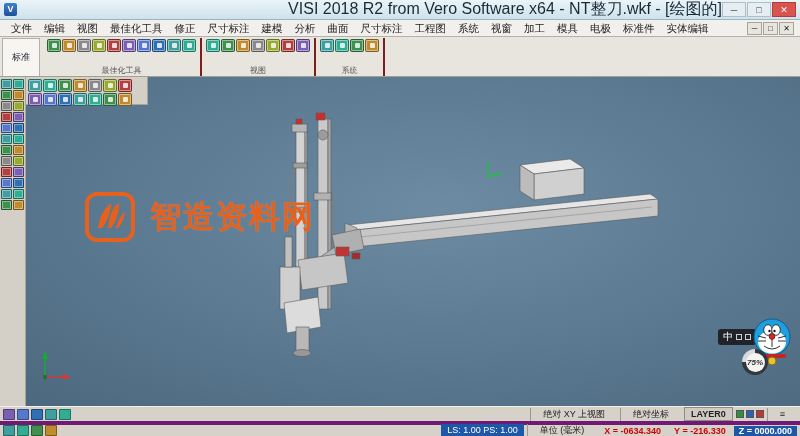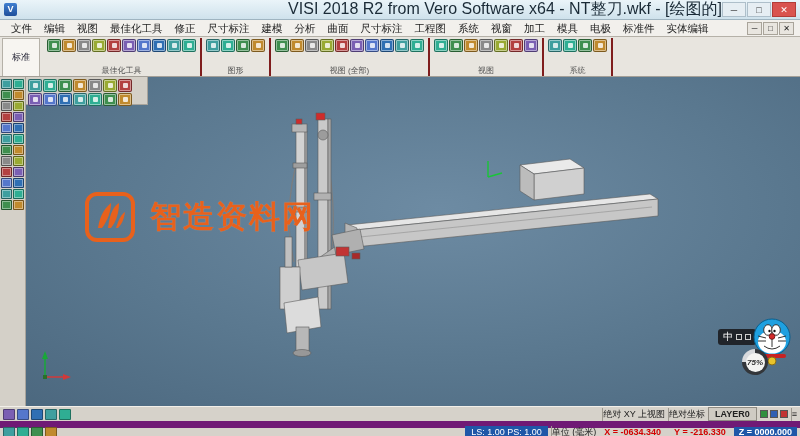--- a/index.html
+++ b/index.html
@@ -65,23 +65,23 @@
   .ime-sq { width:6px; height:6px; border:1px solid #cfcfcf; display:inline-block; }
   .dora { position:absolute; right:6px; top:240px; }
   .gauge { position:absolute; right:32px; top:272px; width:26px; height:26px; border-radius:50%;
     background:conic-gradient(#33363a 0 75%, #d8dadd 75% 100%); display:flex; align-items:center; justify-content:center;font-style:italic; }
   .gauge-inner { width:19px; height:19px; border-radius:50%; background:#f4f4f2; display:flex;
     align-items:center; justify-content:center; font-size:8px; font-weight:bold; color:#333; }
 
   
   .statusbar { height:15px; flex:0 0 15px; background:#d6d2ca; border-top:1px solid #f2efe9;
     display:flex; align-items:center; font-size:9px; padding:0 3px; gap:3px; }
-  .statusbar.last { border-top:7px solid #701a75; }
+  .statusbar.last { border-top:4px solid #701a75; }
   .sb-spacer { flex:1; }
-  .sb-seg { border-left:1px solid #9c988f; padding:0 0; line-height:13px; white-space:nowrap; }
+  .sb-seg { border-left:1px solid #9c988f; padding:0 12px; line-height:13px; white-space:nowrap; }
   .layer-chip { font-weight:bold; background:#cfcbc3; border:1px solid #8f8b82; padding:0 6px; line-height:12px; }
   .chip-blue { background:#1f57a8; color:#fff; padding:0 6px; line-height:13px; }
   .coord { font-weight:bold; color:#d40000; padding:0 5px; }
   .coord.z { color:#fff; background:#1f57a8; }
   .sb-icons { display:flex; gap:2px; align-items:center; }
   .mini-sq { width:8px; height:8px; display:inline-block; border:1px solid #555; }
 </style>
 </head>
 <body>
 
@@ -134,44 +134,20 @@
           <span class="ticon" style="background: rgb(138, 138, 138);"></span>
           <span class="ticon" style="background: rgb(153, 170, 51);"></span>
           <span class="ticon" style="background: rgb(179, 64, 64);"></span>
           <span class="ticon" style="background: rgb(122, 95, 179);"></span>
           <span class="ticon" style="background: rgb(85, 119, 204);"></span>
           <span class="ticon" style="background: rgb(47, 111, 179);"></span>
           <span class="ticon" style="background: rgb(63, 159, 159);"></span>
           <span class="ticon" style="background: rgb(47, 174, 147);"></span>
         </div>
       <div class="gcap">最佳化工具</div>
-    </div>
-    <div class="rgroup">
-      <div class="gicons">
-          <span class="ticon" style="background: rgb(63, 159, 159);"></span>
-          <span class="ticon" style="background: rgb(47, 174, 147);"></span>
-          <span class="ticon" style="background: rgb(63, 143, 79);"></span>
-          <span class="ticon" style="background: rgb(192, 138, 46);"></span>
-        </div>
-      <div class="gcap">图形</div>
-    </div>
-    <div class="rgroup">
-      <div class="gicons">
-          <span class="ticon" style="background: rgb(63, 143, 79);"></span>
-          <span class="ticon" style="background: rgb(192, 138, 46);"></span>
-          <span class="ticon" style="background: rgb(138, 138, 138);"></span>
-          <span class="ticon" style="background: rgb(153, 170, 51);"></span>
-          <span class="ticon" style="background: rgb(179, 64, 64);"></span>
-          <span class="ticon" style="background: rgb(122, 95, 179);"></span>
-          <span class="ticon" style="background: rgb(85, 119, 204);"></span>
-          <span class="ticon" style="background: rgb(47, 111, 179);"></span>
-          <span class="ticon" style="background: rgb(63, 159, 159);"></span>
-          <span class="ticon" style="background: rgb(47, 174, 147);"></span>
-        </div>
-      <div class="gcap">视图 (全部)</div>
     </div>
     <div class="rgroup">
       <div class="gicons">
           <span class="ticon" style="background: rgb(47, 174, 147);"></span>
           <span class="ticon" style="background: rgb(63, 143, 79);"></span>
           <span class="ticon" style="background: rgb(192, 138, 46);"></span>
           <span class="ticon" style="background: rgb(138, 138, 138);"></span>
           <span class="ticon" style="background: rgb(153, 170, 51);"></span>
           <span class="ticon" style="background: rgb(179, 64, 64);"></span>
           <span class="ticon" style="background: rgb(122, 95, 179);"></span>

